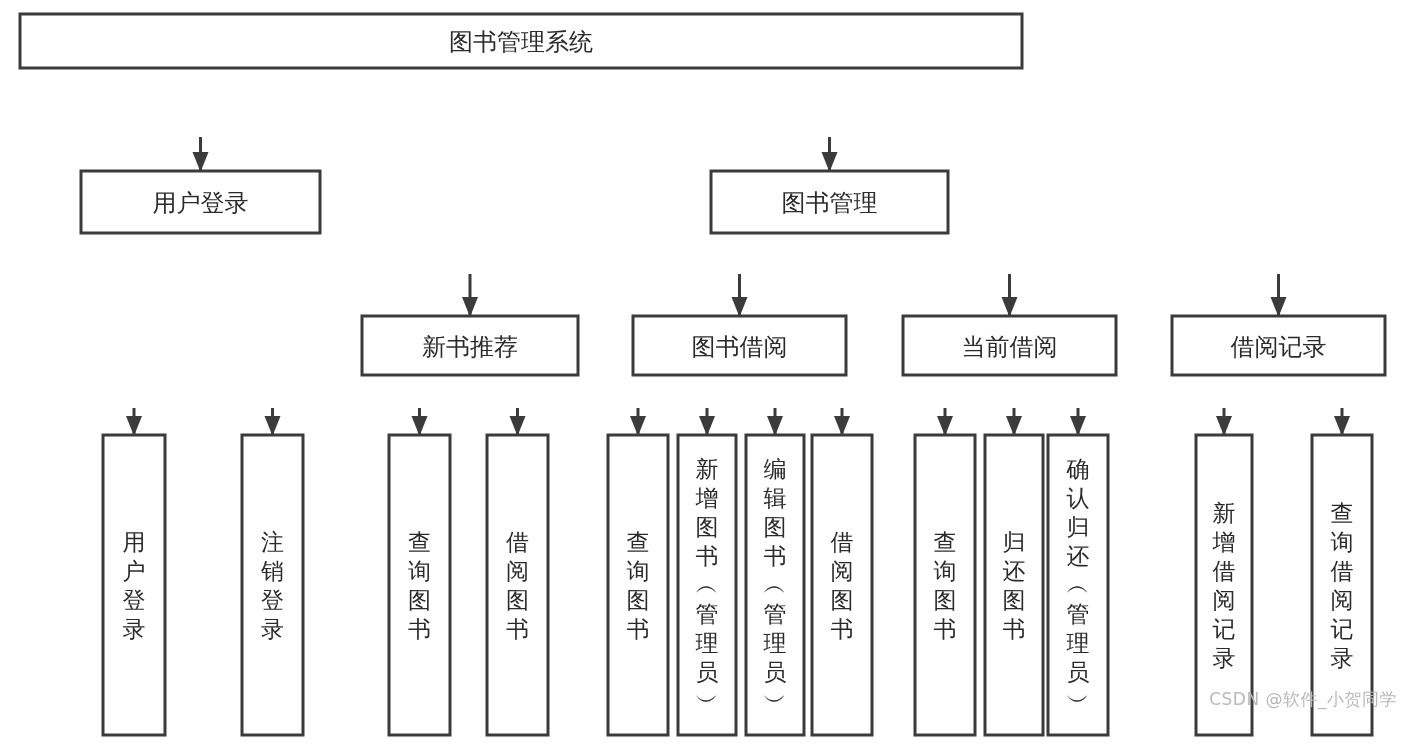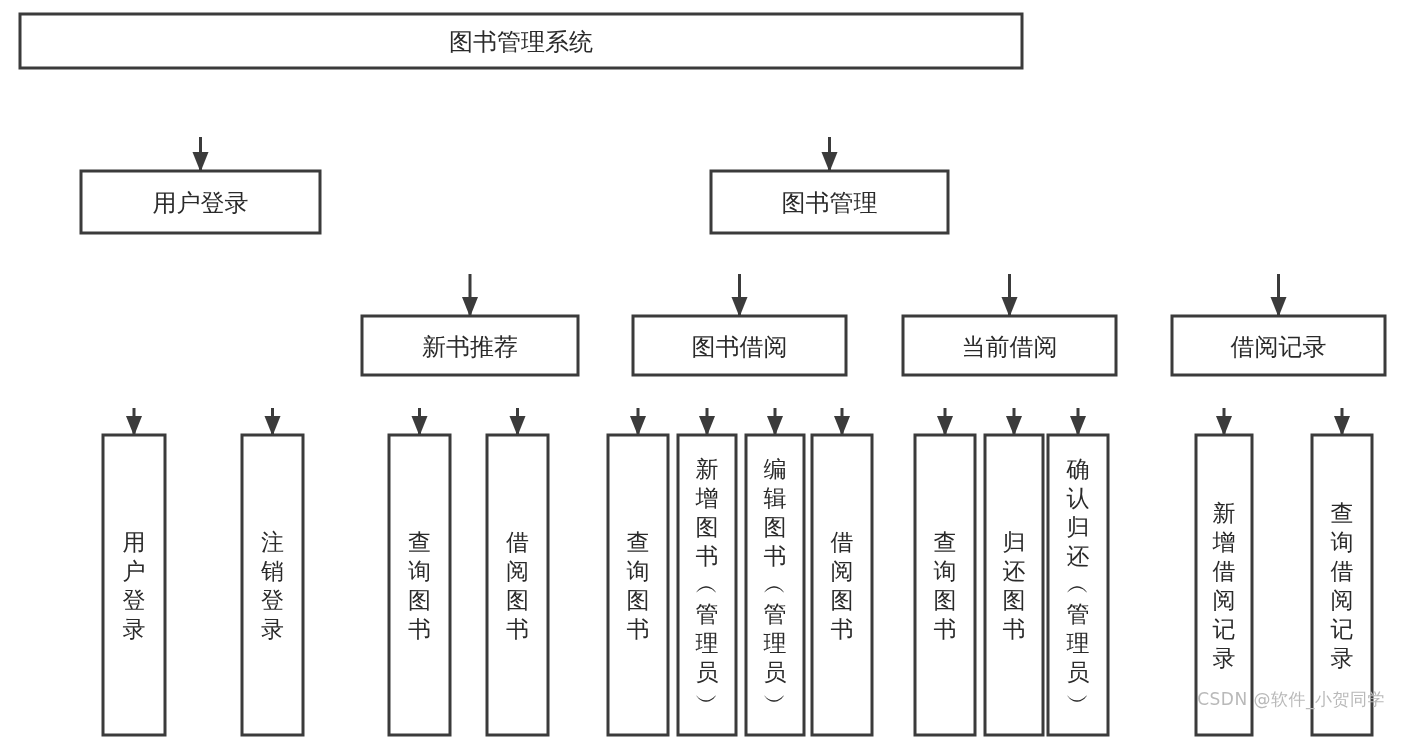--- a/index.html
+++ b/index.html
@@ -51,21 +51,21 @@
     dominant-baseline: central;
   }
   .node-label-v {
     font-family: "DejaVu Sans", "Liberation Sans", sans-serif;
     font-size: 23px;
     fill: #2a2a2a;
     text-anchor: middle;
   }
   .watermark {
     position: absolute;
-    right: 20px;
+    right: 8px;
     bottom: 6px;
     font-family: "DejaVu Sans", "Liberation Sans", sans-serif;
     font-size: 17px;
     color: #b9b9b9;
     letter-spacing: 0.5px;
     white-space: nowrap;
     user-select: none;
   }
 </style>
 </head>

